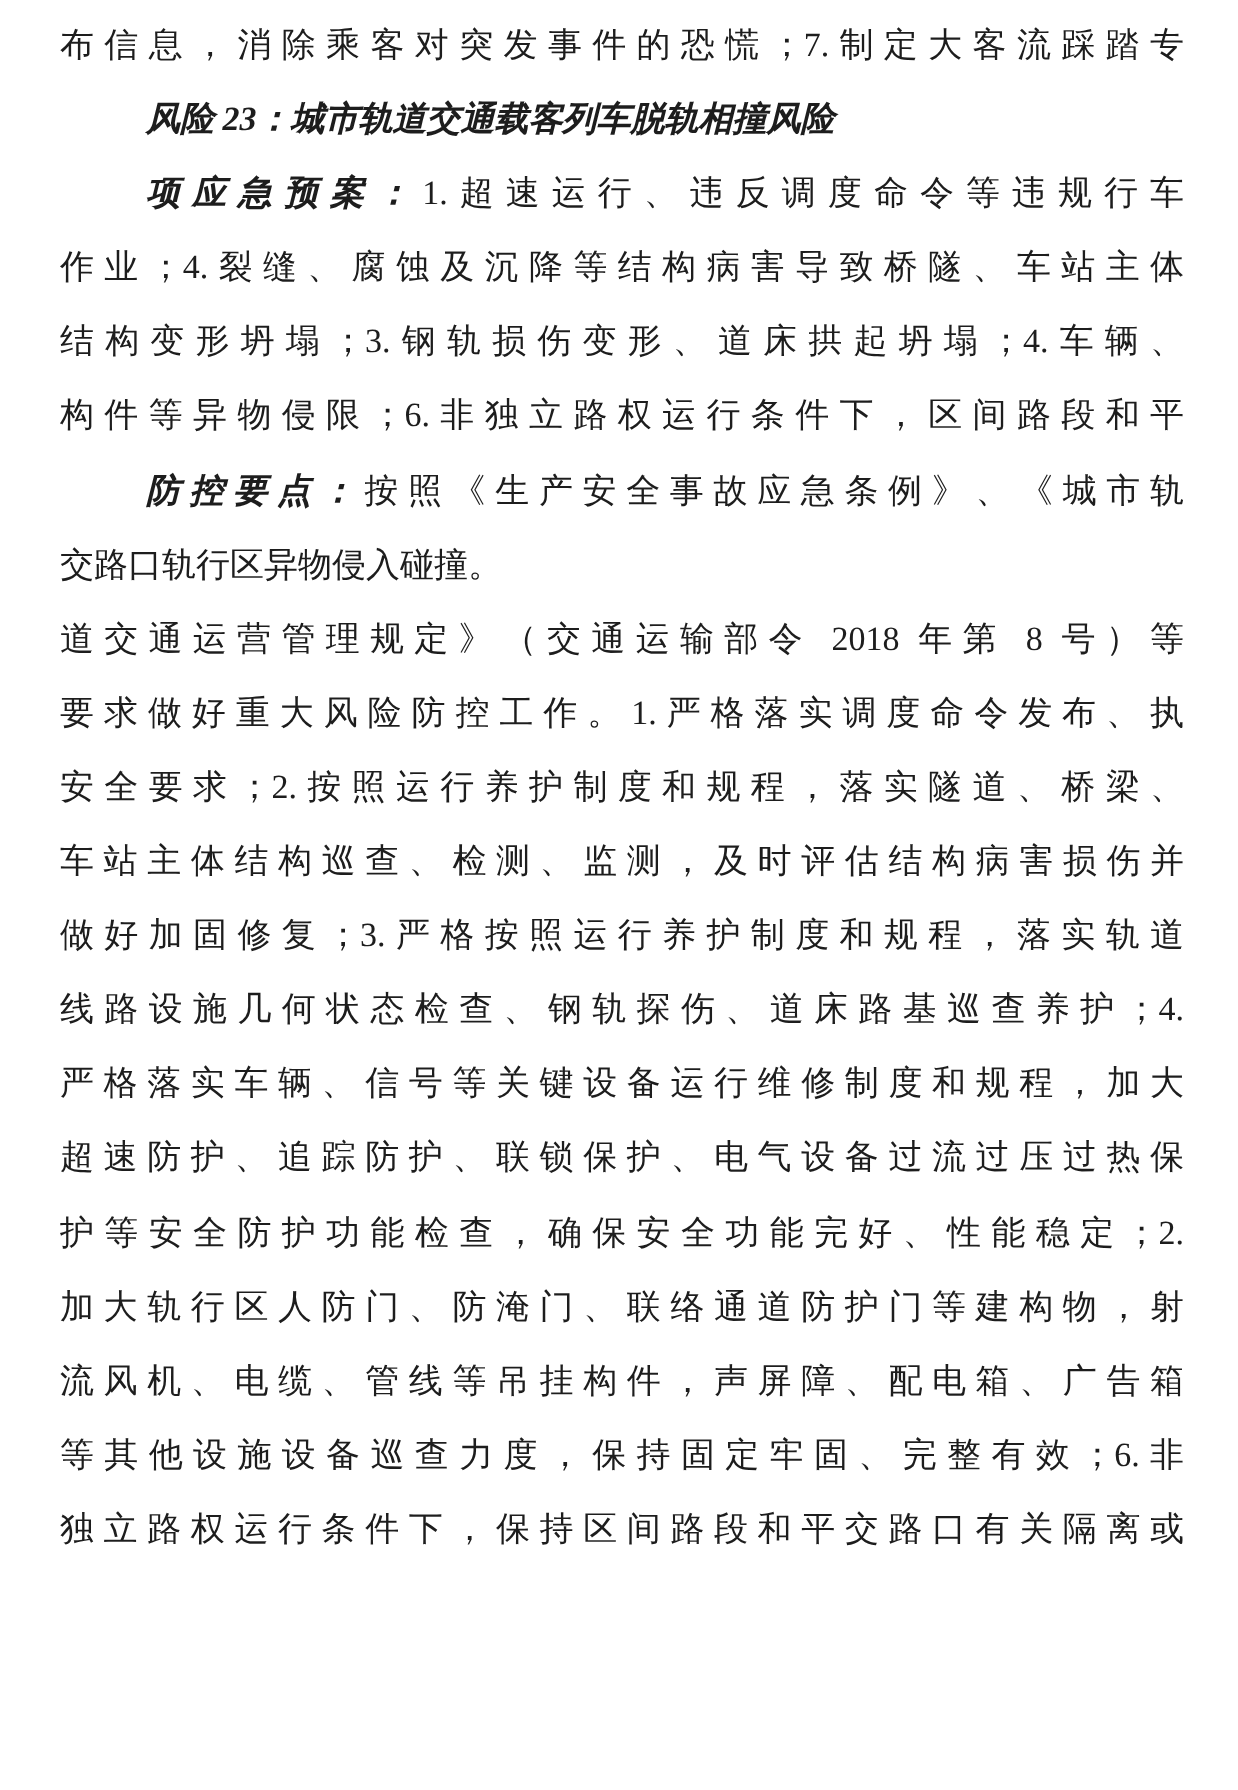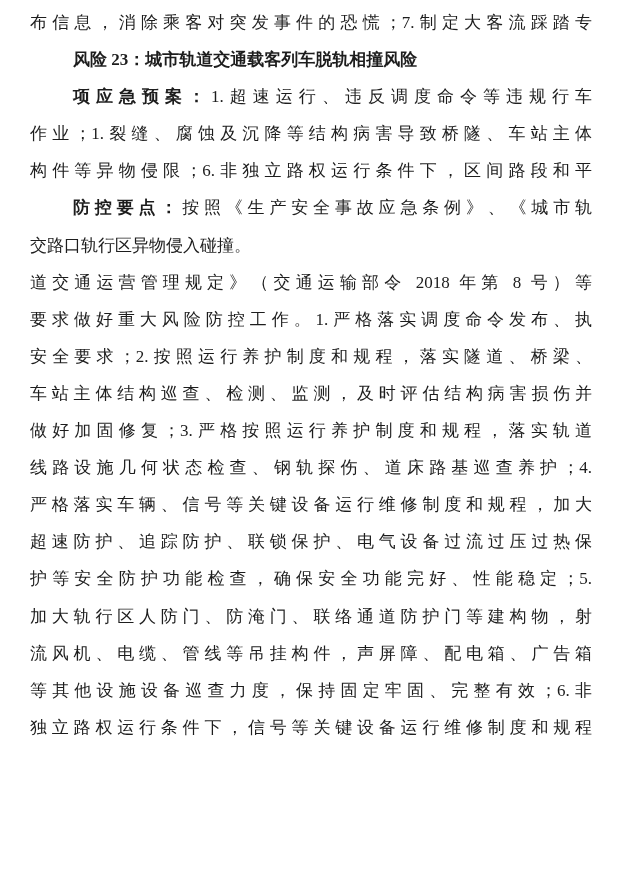--- a/index.html
+++ b/index.html
@@ -33,41 +33,43 @@
   .line.justify {
     text-align: justify;
     text-align-last: justify;
     text-justify: inter-character;
   }
   .line.indent {
     text-indent: 43px;
   }
   .seg.bold {
     font-weight: 700;
+    font-style: italic;
   }
 </style>
 </head>
 <body>
 
 <div class="page" style="background: rgb(255, 255, 255);">
   <div class="text-block" style="color: rgb(29, 29, 29);">
       <div class="line justify"><span class="seg">布信息，消除乘客对突发事件的恐慌；7.制定大客流踩踏专</span></div>
       <div class="line indent"><span class="seg bold">风险 23：城市轨道交通载客列车脱轨相撞风险</span></div>
       <div class="line justify indent"><span class="seg bold">项应急预案：</span><span class="seg">1.超速运行、违反调度命令等违规行车</span></div>
-      <div class="line justify"><span class="seg">作业；1.裂缝、腐蚀及沉降等结构病害导致桥隧、车站主体</span></div>
+      <div class="line justify"><span class="seg">作业；4.裂缝、腐蚀及沉降等结构病害导致桥隧、车站主体</span></div>
+      <div class="line justify"><span class="seg">结构变形坍塌；3.钢轨损伤变形、道床拱起坍塌；4.车辆、</span></div>
       <div class="line justify"><span class="seg">构件等异物侵限；6.非独立路权运行条件下，区间路段和平</span></div>
       <div class="line justify indent"><span class="seg bold">防控要点：</span><span class="seg">按照《生产安全事故应急条例》、《城市轨</span></div>
       <div class="line"><span class="seg">交路口轨行区异物侵入碰撞。</span></div>
       <div class="line justify"><span class="seg">道交通运营管理规定》（交通运输部令 2018 年第 8 号）等</span></div>
       <div class="line justify"><span class="seg">要求做好重大风险防控工作。1.严格落实调度命令发布、执</span></div>
       <div class="line justify"><span class="seg">安全要求；2.按照运行养护制度和规程，落实隧道、桥梁、</span></div>
       <div class="line justify"><span class="seg">车站主体结构巡查、检测、监测，及时评估结构病害损伤并</span></div>
       <div class="line justify"><span class="seg">做好加固修复；3.严格按照运行养护制度和规程，落实轨道</span></div>
       <div class="line justify"><span class="seg">线路设施几何状态检查、钢轨探伤、道床路基巡查养护；4.</span></div>
       <div class="line justify"><span class="seg">严格落实车辆、信号等关键设备运行维修制度和规程，加大</span></div>
       <div class="line justify"><span class="seg">超速防护、追踪防护、联锁保护、电气设备过流过压过热保</span></div>
-      <div class="line justify"><span class="seg">护等安全防护功能检查，确保安全功能完好、性能稳定；5.</span></div>
+      <div class="line justify"><span class="seg">护等安全防护功能检查，确保安全功能完好、性能稳定；2.</span></div>
       <div class="line justify"><span class="seg">加大轨行区人防门、防淹门、联络通道防护门等建构物，射</span></div>
       <div class="line justify"><span class="seg">流风机、电缆、管线等吊挂构件，声屏障、配电箱、广告箱</span></div>
       <div class="line justify"><span class="seg">等其他设施设备巡查力度，保持固定牢固、完整有效；6.非</span></div>
-      <div class="line justify"><span class="seg">独立路权运行条件下，信号等关键设备运行维修制度和规程</span></div>
+      <div class="line justify"><span class="seg">独立路权运行条件下，保持区间路段和平交路口有关隔离或</span></div>
     </div>
 </div>
 
 </body></html>

